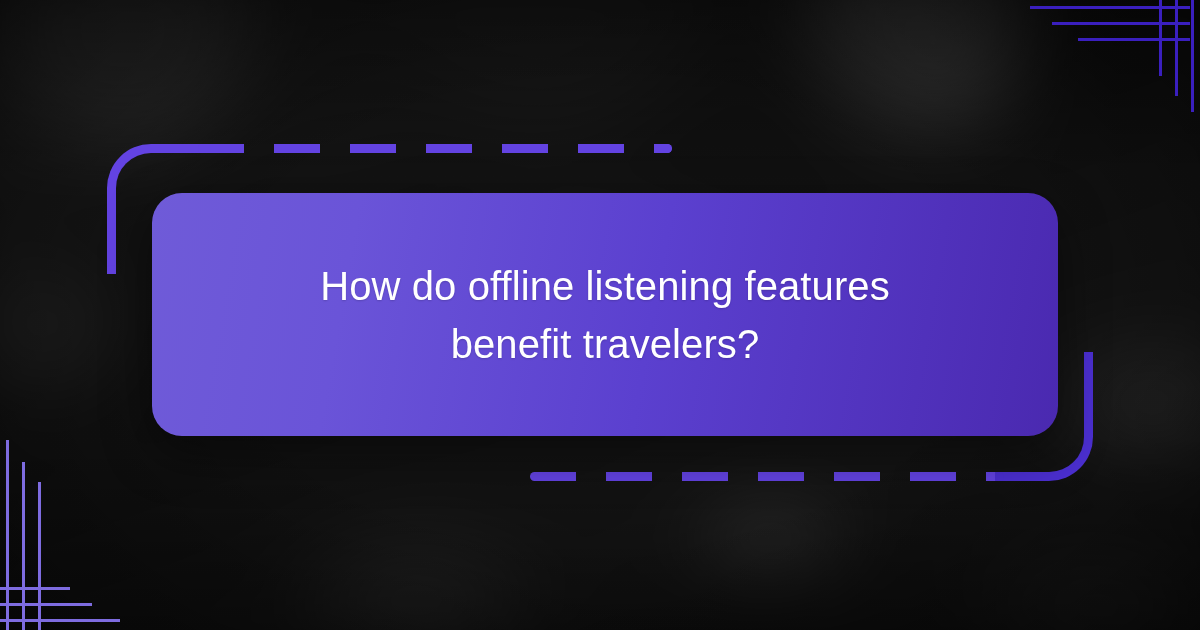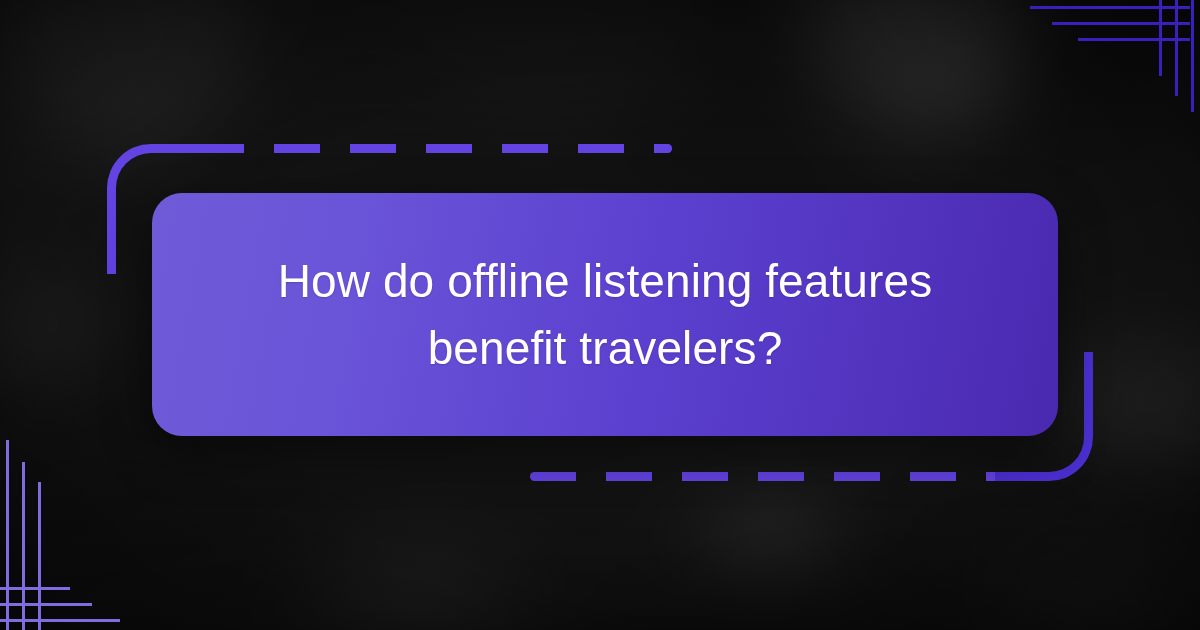--- a/index.html
+++ b/index.html
@@ -156,21 +156,21 @@
     background: linear-gradient(100deg, #6f5bd8 0%, #6a54d8 22%, #5b40cf 55%, #4a29b0 100%);
     box-shadow: 0 18px 50px rgba(0,0,0,0.45);
     display: flex;
     align-items: center;
     justify-content: center;
     box-sizing: border-box;
     padding: 0 56px;
   }
   .question-text {
     color: #ffffff;
-    font-size: 46px;
+    font-size: 40px;
     line-height: 1.45;
     font-weight: 400;
     text-align: center;
     letter-spacing: 0.1px;
     max-width: 690px;
     text-shadow: 0 1px 2px rgba(0,0,0,0.16);
   }
 </style>
 </head>
 <body>

